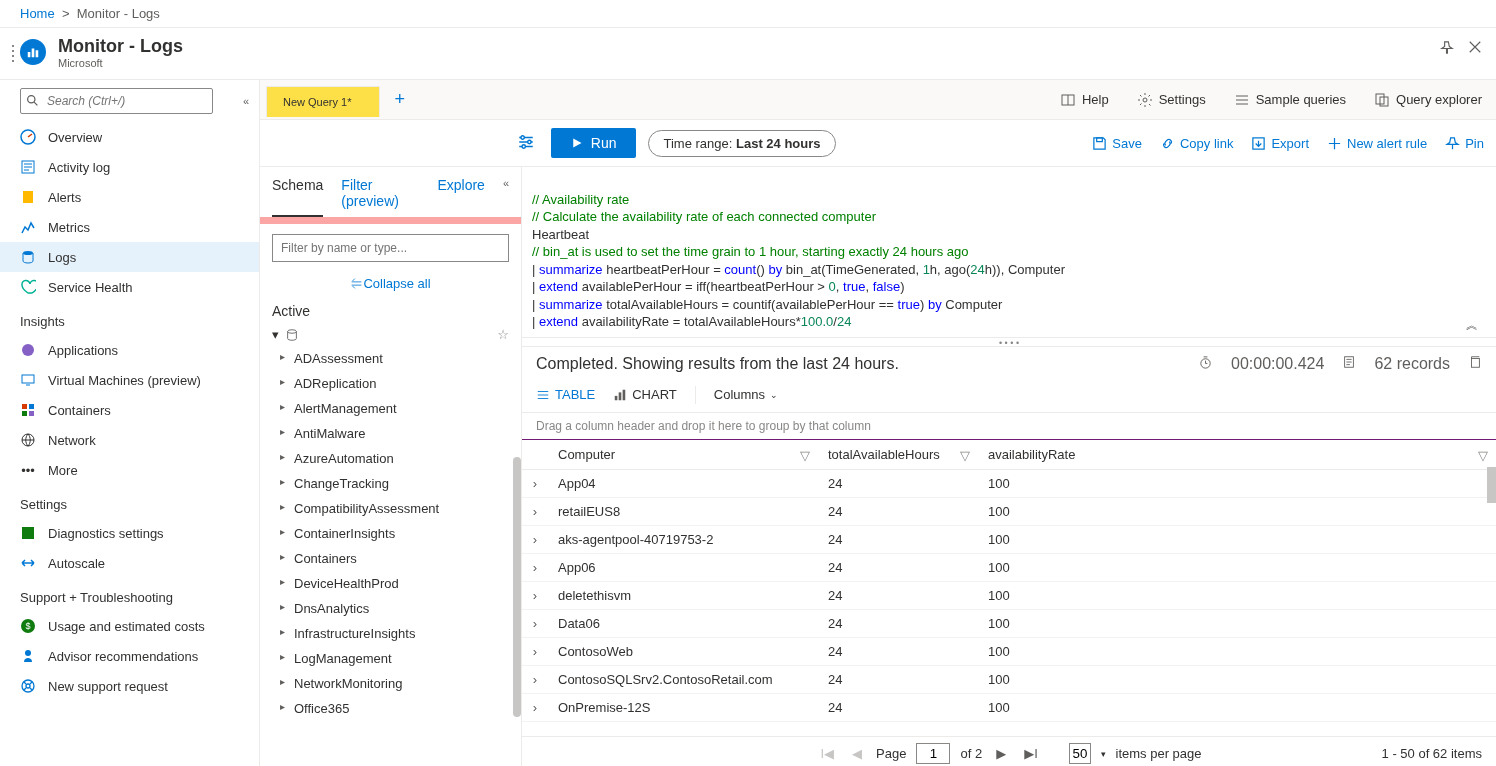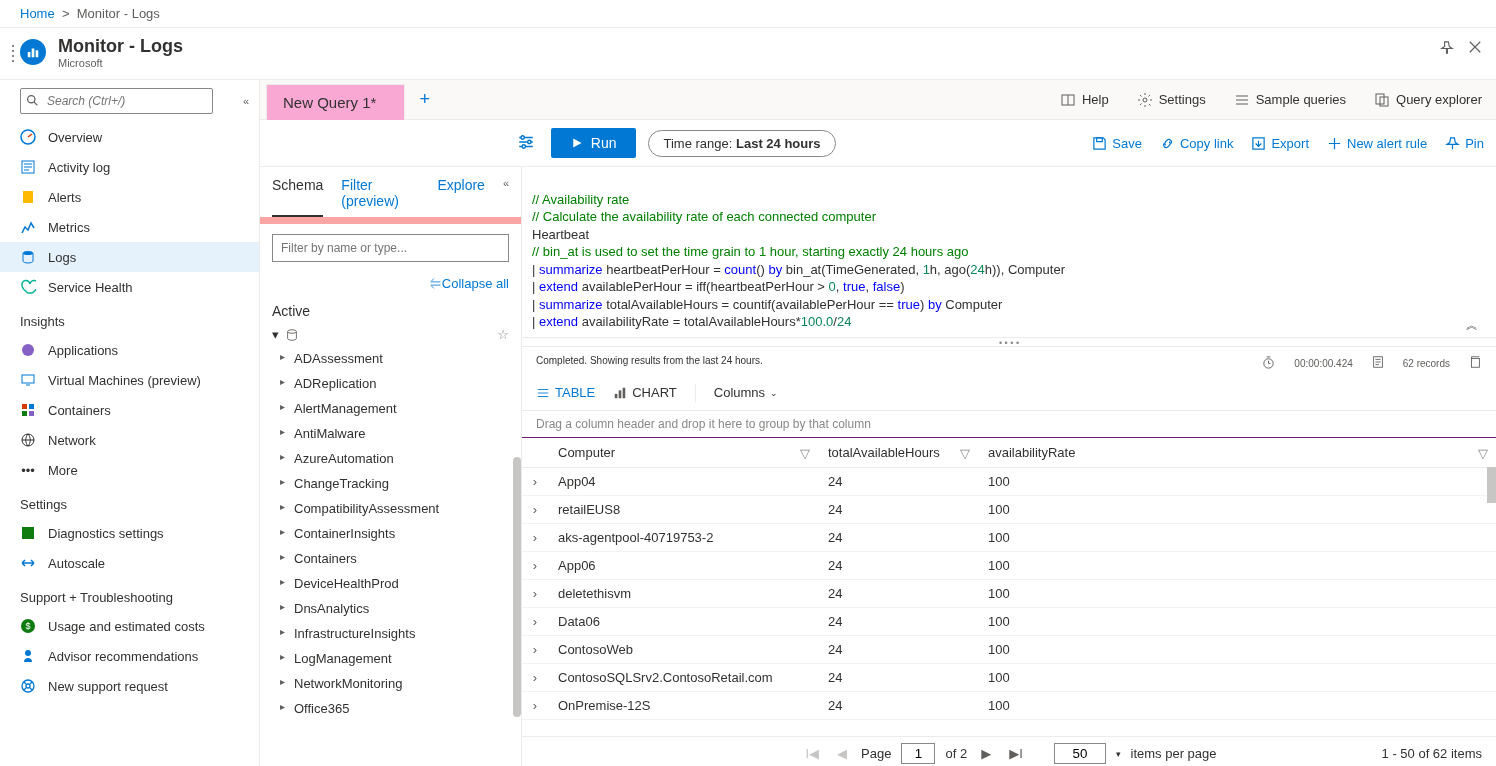--- a/index.html
+++ b/index.html
@@ -22,59 +22,59 @@
 .search-row .search-wrap{position:relative;flex:1}
 .search-row .search-wrap svg{position:absolute;left:6px;top:6px}
 .search-row .chev{margin-left:10px;color:#605e5c;font-size:11px}
 .nav-item{display:flex;align-items:center;padding:7px 20px;cursor:pointer;gap:12px}
 .nav-item.active{background:#e5f1fb}
 .nav-item .ic{width:16px;height:16px;display:flex;align-items:center;justify-content:center}
 .nav-header{padding:12px 20px 6px;font-size:13px;color:#323130;font-weight:400}
 
 .workspace{flex:1;display:flex;flex-direction:column;min-width:0}
 .tabbar{display:flex;align-items:center;border-bottom:1px solid #edebe9;background:#faf9f8;height:40px}
-.tabbar .tab{background:#f9a8d4;border:1px solid #edebe9;border-bottom:none;padding:9px 28px 9px 16px;font-size:15px;position:relative;margin-left:6px;margin-top:4px}
+.tabbar .tab{background:#fde047;border:1px solid #edebe9;border-bottom:none;padding:9px 28px 9px 16px;font-size:11px;position:relative;margin-left:6px;margin-top:4px}
 .tabbar .add{padding:0 14px;color:#0078d4;font-size:18px;cursor:pointer}
 .tabbar .right{margin-left:auto;display:flex;gap:28px;padding-right:14px;align-items:center;color:#323130}
 .tabbar .right .item{display:flex;align-items:center;gap:6px;cursor:pointer}
 
 .toolbar{display:flex;align-items:center;padding:8px 12px;border-bottom:1px solid #edebe9;gap:12px}
 .toolbar .run-btn{background:#0078d4;color:#fff;border:none;padding:7px 20px;border-radius:2px;font-size:14px;display:flex;align-items:center;gap:8px;cursor:pointer}
 .toolbar .pill{border:1px solid #8a8886;border-radius:14px;padding:5px 14px;font-size:13px}
 .toolbar .right{margin-left:auto;display:flex;gap:18px;align-items:center;color:#0078d4}
 .toolbar .right .item{display:flex;align-items:center;gap:5px;cursor:pointer}
 
 .content{display:flex;flex:1;min-height:0}
 .schema-panel{width:262px;border-right:1px solid #edebe9;display:flex;flex-direction:column;position:relative}
 .schema-tabs{display:flex;gap:18px;padding:10px 12px 0;border-bottom:7px solid #fca5a5}
 .schema-tabs .st{font-size:14px;padding-bottom:8px;cursor:pointer;color:#0078d4}
 .schema-tabs .st.active{color:#323130;border-bottom:2px solid #323130;font-weight:400}
 .schema-tabs .chev{margin-left:auto;font-size:11px;color:#605e5c;padding-bottom:8px}
 .schema-filter{margin:10px 12px}
 .schema-filter input{width:100%;border:1px solid #8a8886;padding:6px 8px;font-size:12px}
-.collapse-link{text-align:right;padding:4px 12px 8px;color:#0078d4;font-size:13px;display:flex;justify-content:flex-end;align-items:center;gap:0}
+.collapse-link{text-align:right;padding:4px 12px 8px;color:#0078d4;font-size:13px;display:flex;justify-content:center;align-items:center;gap:0}
 .sch-section{padding:4px 12px;font-size:14px;color:#323130}
 .sch-root{padding:4px 12px;display:flex;align-items:center;gap:6px}
 .sch-root .star{margin-left:auto;color:#8a8886}
 .tree{flex:1;overflow-y:auto}
 .tree-item{padding:5px 12px 5px 34px;font-size:13px;cursor:pointer;position:relative}
 .tree-item::before{content:"▸";position:absolute;left:20px;color:#605e5c;font-size:10px}
 .schema-scroll{position:absolute;right:0;top:290px;width:8px;height:260px;background:#c8c6c4;border-radius:4px}
 
 .query-area{flex:1;display:flex;flex-direction:column;min-width:0;position:relative}
 .editor{font-family:Consolas,monospace;font-size:13px;padding:6px 10px;line-height:1.35;white-space:pre;overflow-x:auto;position:relative}
 .editor .c{color:#008000}
 .editor .k{color:#0000ff}
 .editor .b{color:#0000ff}
 .editor .n{color:#098658}
 .editor .caret{position:absolute;right:18px;bottom:4px;color:#605e5c;font-size:12px}
 .splitter{height:10px;text-align:center;color:#8a8886;font-size:9px;border-top:1px solid #edebe9;border-bottom:1px solid #edebe9;cursor:row-resize}
 
 .results{flex:1;display:flex;flex-direction:column;min-height:0;position:relative}
-.res-header{display:flex;padding:8px 14px;font-size:10px}
+.res-header{display:flex;padding:8px 14px;font-size:16px}
 .res-header .right{margin-left:auto;display:flex;gap:18px;align-items:center;color:#605e5c}
 .view-tabs{display:flex;align-items:center;gap:18px;padding:4px 14px 8px;border-bottom:1px solid #edebe9}
 .view-tabs .vt{display:flex;align-items:center;gap:5px;cursor:pointer;color:#323130}
 .view-tabs .vt.active{color:#0078d4}
 .view-tabs .sep{width:1px;height:18px;background:#edebe9}
 .grouprow{padding:6px 14px;color:#8a8886;font-size:12px;border-bottom:1px solid #701a75}
 .grid{flex:1;overflow:auto}
 .grid table{width:100%;border-collapse:collapse}
 .grid th{text-align:left;font-weight:400;padding:7px 10px;border-bottom:1px solid #edebe9;position:relative;font-size:13px}
 .grid th .filt{position:absolute;right:8px;top:8px;color:#8a8886}
@@ -539,21 +539,21 @@
           <div class="res-scroll"></div>
           <div class="pager">
             <span class="nav dis">I◀</span>
             <span class="nav dis">◀</span>
             <span>Page</span>
             <input value="1" style="">
             <span>of 2</span>
             <span class="nav">▶</span>
             <span class="nav">▶I</span>
             &nbsp;&nbsp;
-            <input style="width: 52px;" value="50">
+            <input style="width: 22px;" value="50">
             <span style="font-size:9px">▾</span>
             <span>items per page</span>
             <span class="info">1 - 50 of 62 items</span>
           </div>
         </div>
       </div>
     </div>
   </div>
 </div>
 

